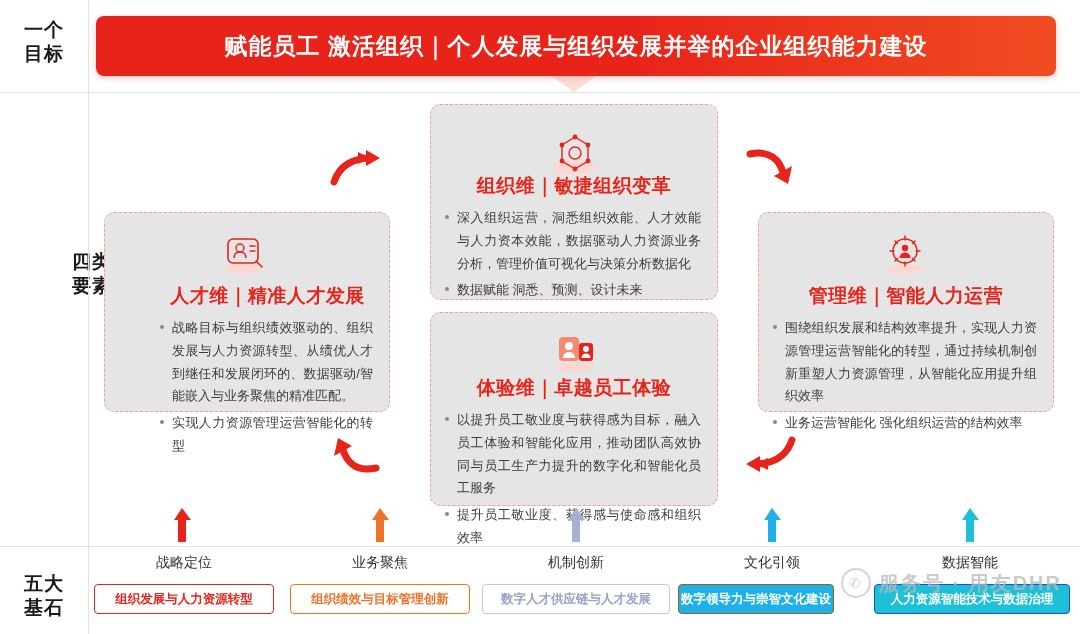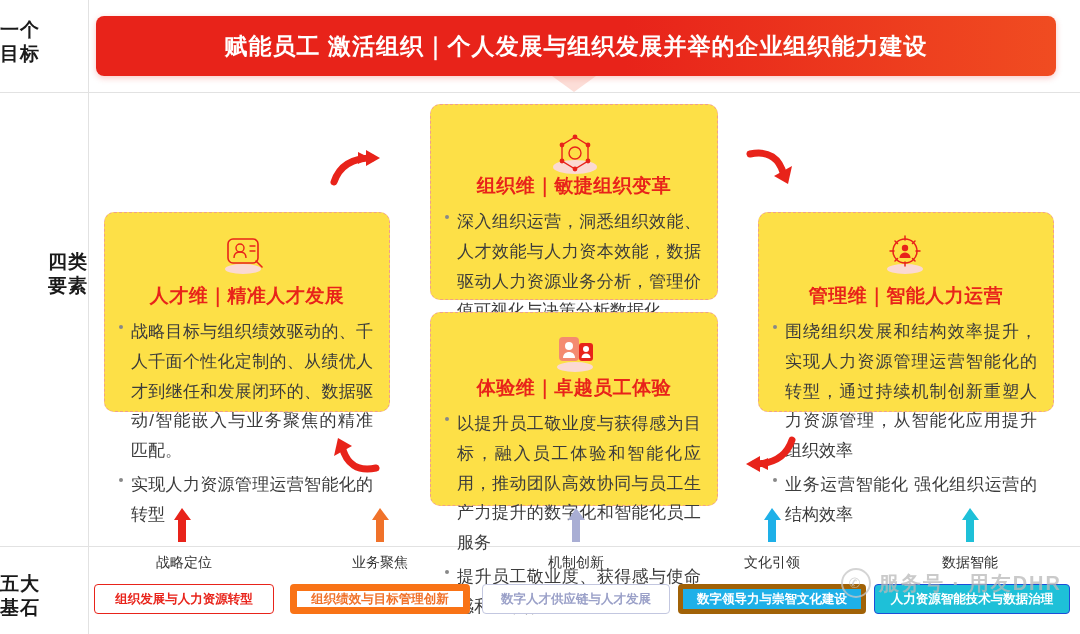--- a/index.html
+++ b/index.html
@@ -9,20 +9,21 @@
     font-family:"Liberation Sans","DejaVu Sans",sans-serif;
     color:#333;
     overflow:hidden;
     position:relative;
   }
   .page{position:relative;width:1080px;height:634px;}
 
   
   .row-label{
     position:absolute;left:0;width:88px;
+    text-align:center;
     font-size:19px;font-weight:bold;color:#1a1a1a;
     line-height:1.25;
     letter-spacing:1px;
   }
   .rl-1{top:18px;}
   .rl-2{top:250px;padding-left:48px;}
   .rl-3{top:572px;}
 
   .divider{
     position:absolute;left:0;width:1080px;height:1px;background:#e2e2e2;
@@ -44,37 +45,37 @@
     position:absolute;left:552px;top:76px;
     width:0;height:0;border-left:22px solid transparent;border-right:22px solid transparent;
     border-top:16px solid rgba(240,90,60,.20);
   }
 
   
   .card{
     position:absolute;
     border:1px dashed #f0a08c;
     border-radius:10px;
-    background:#fde047;
+    background:#e5e5e5;
     box-sizing:border-box;
   }
   .card.top-center{left:430px;top:104px;width:288px;height:196px;}
   .card.bottom-center{left:430px;top:312px;width:288px;height:194px;}
-  .card.left{left:104px;top:212px;width:286px;height:200px;}
+  .card.left{left:104px;top:212px;width:286px;height:200px;padding-left:41px;}
   .card.right{left:758px;top:212px;width:296px;height:200px;}
 
   .card-title{
     text-align:center;font-size:19px;font-weight:bold;color:#e8231a;
     margin-top:6px;margin-bottom:8px;letter-spacing:.5px;
   }
   .bullets{
     margin:0;padding:0 16px 0 26px;list-style:none;
   }
   .bullets li{
-    position:relative;font-size:17px;line-height:1.75;color:#3c3c3c;
+    position:relative;font-size:13px;line-height:1.75;color:#3c3c3c;
     margin-bottom:4px;text-align:justify;
   }
   .bullets li:before{
     content:"";position:absolute;left:-12px;top:8px;
     width:4px;height:4px;border-radius:50%;background:#888;
   }
 
   
   .icon-badge{
     position:absolute;width:56px;height:52px;
@@ -179,21 +180,21 @@
         <ellipse cx="28" cy="40" rx="18" ry="5" fill="#fbd9d2"></ellipse>
         <rect x="13" y="10" width="30" height="24" rx="5" fill="none" stroke="#e8231a" stroke-width="1.6"></rect>
         <circle cx="25" cy="19" r="4" fill="none" stroke="#e8231a" stroke-width="1.4"></circle>
         <path d="M19 29c0-4 2.7-6 6-6s6 2 6 6" fill="none" stroke="#e8231a" stroke-width="1.4"></path>
         <path d="M35 17h5M35 22h5" stroke="#e8231a" stroke-width="1.4" stroke-linecap="round"></path>
         <path d="M41 32l6 6" stroke="#e8231a" stroke-width="1.6" stroke-linecap="round"></path>
       </svg>
     </div>
     <div class="card-title" style="margin-top:70px;">人才维｜精准人才发展</div>
     <ul class="bullets">
-      <li>战略目标与组织绩效驱动的、千人千面个性化定制的、从绩优人才到继任和发展闭环的、数据驱动/智能嵌入与业务聚焦的精准匹配。</li>
+      <li>战略目标与组织绩效驱动的、组织发展与人力资源转型、从绩优人才到继任和发展闭环的、数据驱动/智能嵌入与业务聚焦的精准匹配。</li>
       <li>实现人力资源管理运营智能化的转型</li>
     </ul>
   </div>
 
   <div class="card right">
     <div class="icon-badge" style="left:118px;top:16px;">
       <svg width="56" height="52" viewBox="0 0 56 52">
         <ellipse cx="28" cy="40" rx="18" ry="5" fill="#fbd9d2"></ellipse>
         <circle cx="28" cy="22" r="12" fill="none" stroke="#e8231a" stroke-width="1.5"></circle>
         <g stroke="#e8231a" stroke-width="1.5" stroke-linecap="round">
@@ -244,37 +245,37 @@
   </div>
   <div class="found-title" style="left:104px;top:554px;">战略定位</div>
   <div class="found-pill" style="left:94px;top:584px;width:180px;background:#ffffff;border:1px solid #e8231a;color:#e8231a;">组织发展与人力资源转型</div>
 
   <div class="arrow" style="left:368px;top:508px;">
     <svg width="24" height="34" viewBox="0 0 24 34">
         <path d="M12 0l9 12h-5v22h-8V12H4z" fill="#f0722a"></path>
       </svg>
   </div>
   <div class="found-title" style="left:300px;top:554px;">业务聚焦</div>
-  <div class="found-pill" style="left:290px;top:584px;width:180px;background:#ffffff;border:7px solid #f97316;color:#f0722a;">组织绩效与目标管理创新</div>
+  <div class="found-pill" style="left:290px;top:584px;width:180px;background:#ffffff;border:1px solid #f97316;color:#f0722a;">组织绩效与目标管理创新</div>
 
   <div class="arrow" style="left:564px;top:508px;">
     <svg width="24" height="34" viewBox="0 0 24 34">
         <path d="M12 0l9 12h-5v22h-8V12H4z" fill="#a9aed4"></path>
       </svg>
   </div>
   <div class="found-title" style="left:496px;top:554px;">机制创新</div>
   <div class="found-pill" style="left:482px;top:584px;width:188px;background:#ffffff;border:1px solid #c3c7e0;color:#9aa0c8;">数字人才供应链与人才发展</div>
 
   <div class="arrow" style="left:760px;top:508px;">
     <svg width="24" height="34" viewBox="0 0 24 34">
         <path d="M12 0l9 12h-5v22h-8V12H4z" fill="#1eb0e8"></path>
       </svg>
   </div>
   <div class="found-title" style="left:692px;top:554px;">文化引领</div>
-  <div class="found-pill" style="left:678px;top:584px;width:188px;background:#1eb0e8;border:5px solid #a16207;color:#ffffff;">数字领导力与崇智文化建设</div>
+  <div class="found-pill" style="left:678px;top:584px;width:156px;background:#1eb0e8;border:1px solid #a16207;color:#ffffff;">数字领导力与崇智文化建设</div>
 
   <div class="arrow" style="left:958px;top:508px;">
     <svg width="24" height="34" viewBox="0 0 24 34">
         <path d="M12 0l9 12h-5v22h-8V12H4z" fill="#1ec0d8"></path>
       </svg>
   </div>
   <div class="found-title" style="left:890px;top:554px;">数据智能</div>
   <div class="found-pill" style="left:874px;top:584px;width:196px;background:#1ec0d8;border:1px solid #1d4ed8;color:#ffffff;">人力资源智能技术与数据治理</div>
 
   <div class="watermark">

